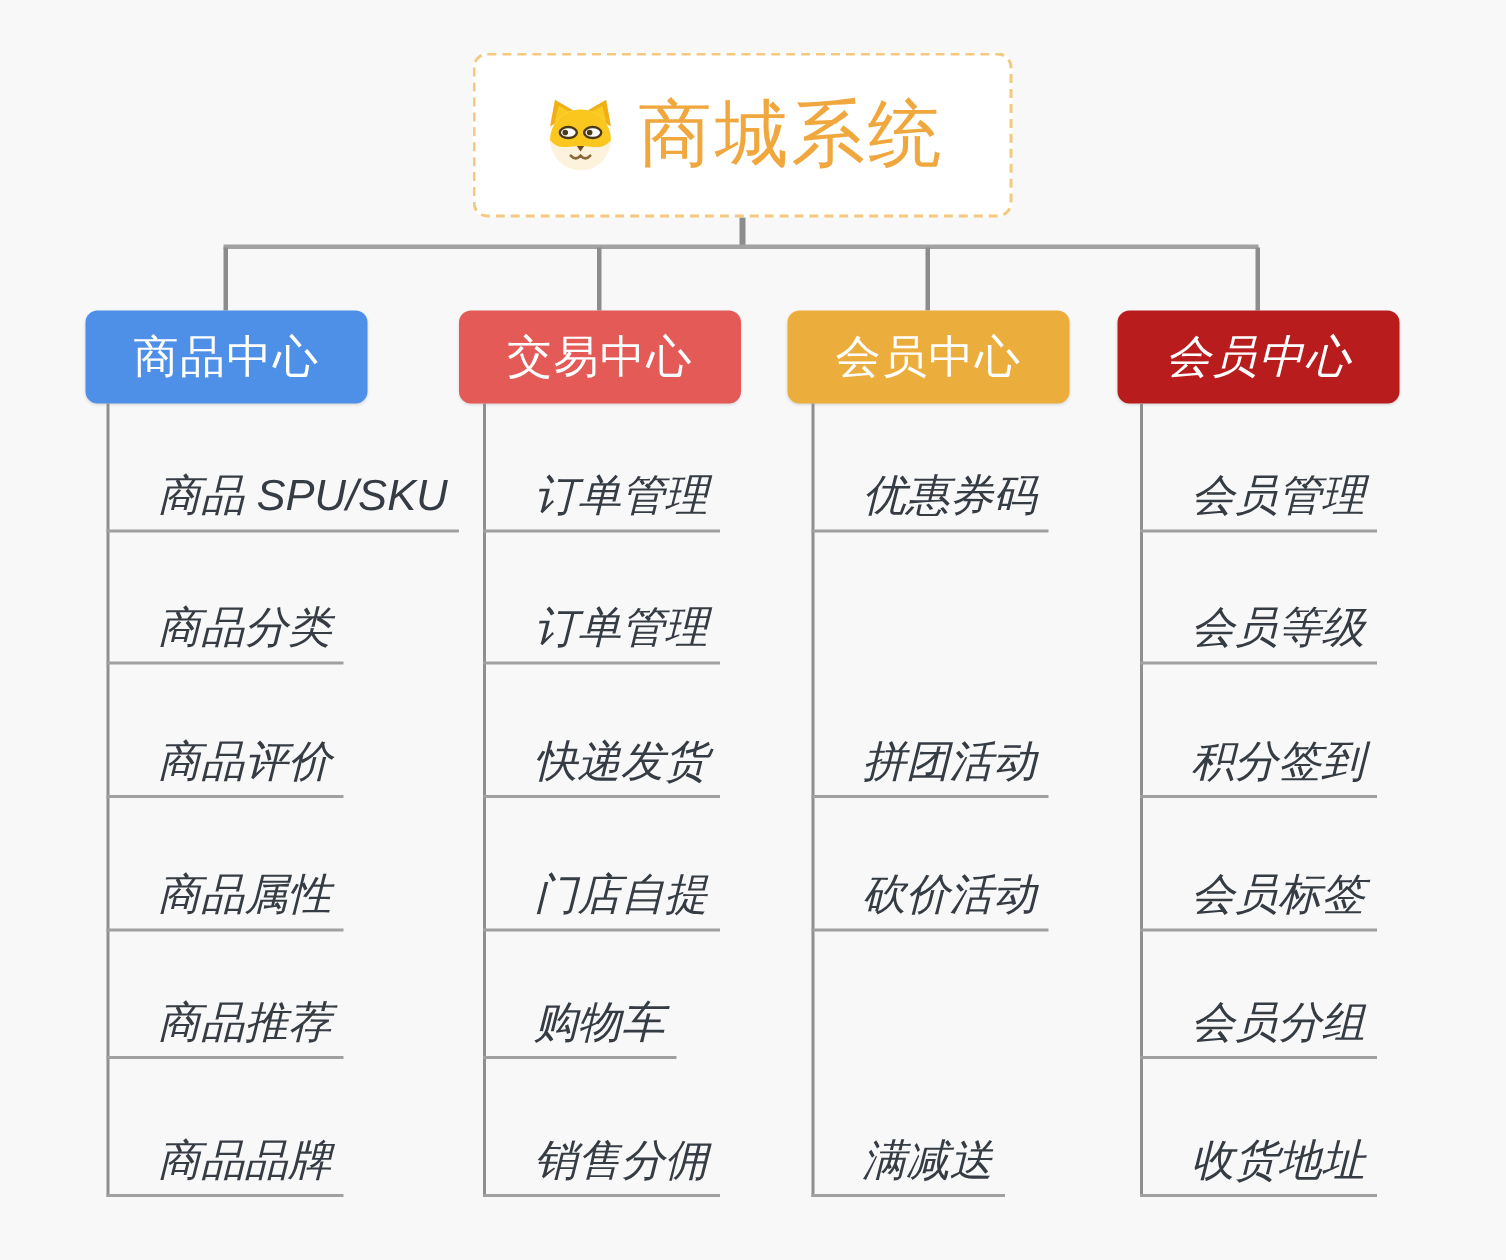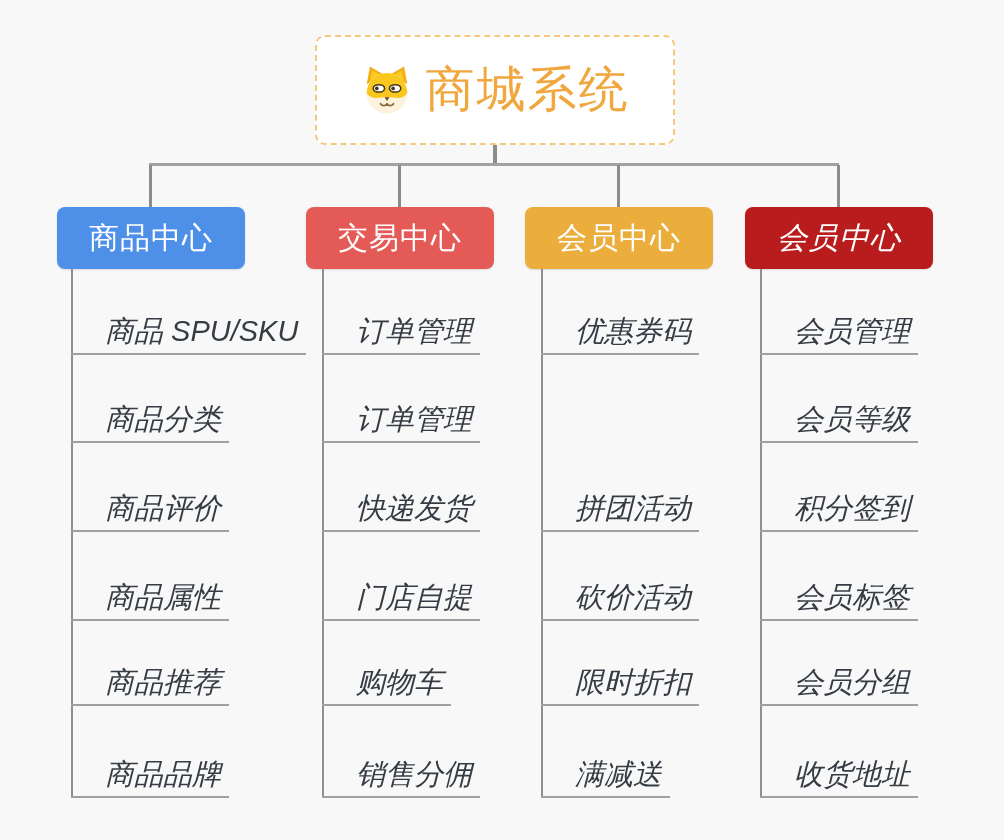--- a/index.html
+++ b/index.html
@@ -113,21 +113,20 @@
     <div class="leaf r2">快递发货</div>
     <div class="leaf r4">购物车</div>
     <div class="leaf r5">销售分佣</div>
   </div>
 
   <div class="col col-2">
     <div class="vline"></div>
     <div class="leaf r0">优惠券码</div>
     <div class="leaf r2">拼团活动</div>
     <div class="leaf r3">砍价活动</div>
-    <div class="leaf r4">限时折扣</div>
     <div class="leaf r5">满减送</div>
   </div>
 
   <div class="col col-3">
     <div class="vline"></div>
     <div class="leaf r1">会员等级</div>
     <div class="leaf r0">会员管理</div>
     <div class="leaf r2">积分签到</div>
     <div class="leaf r3">会员标签</div>
     <div class="leaf r4">会员分组</div>

